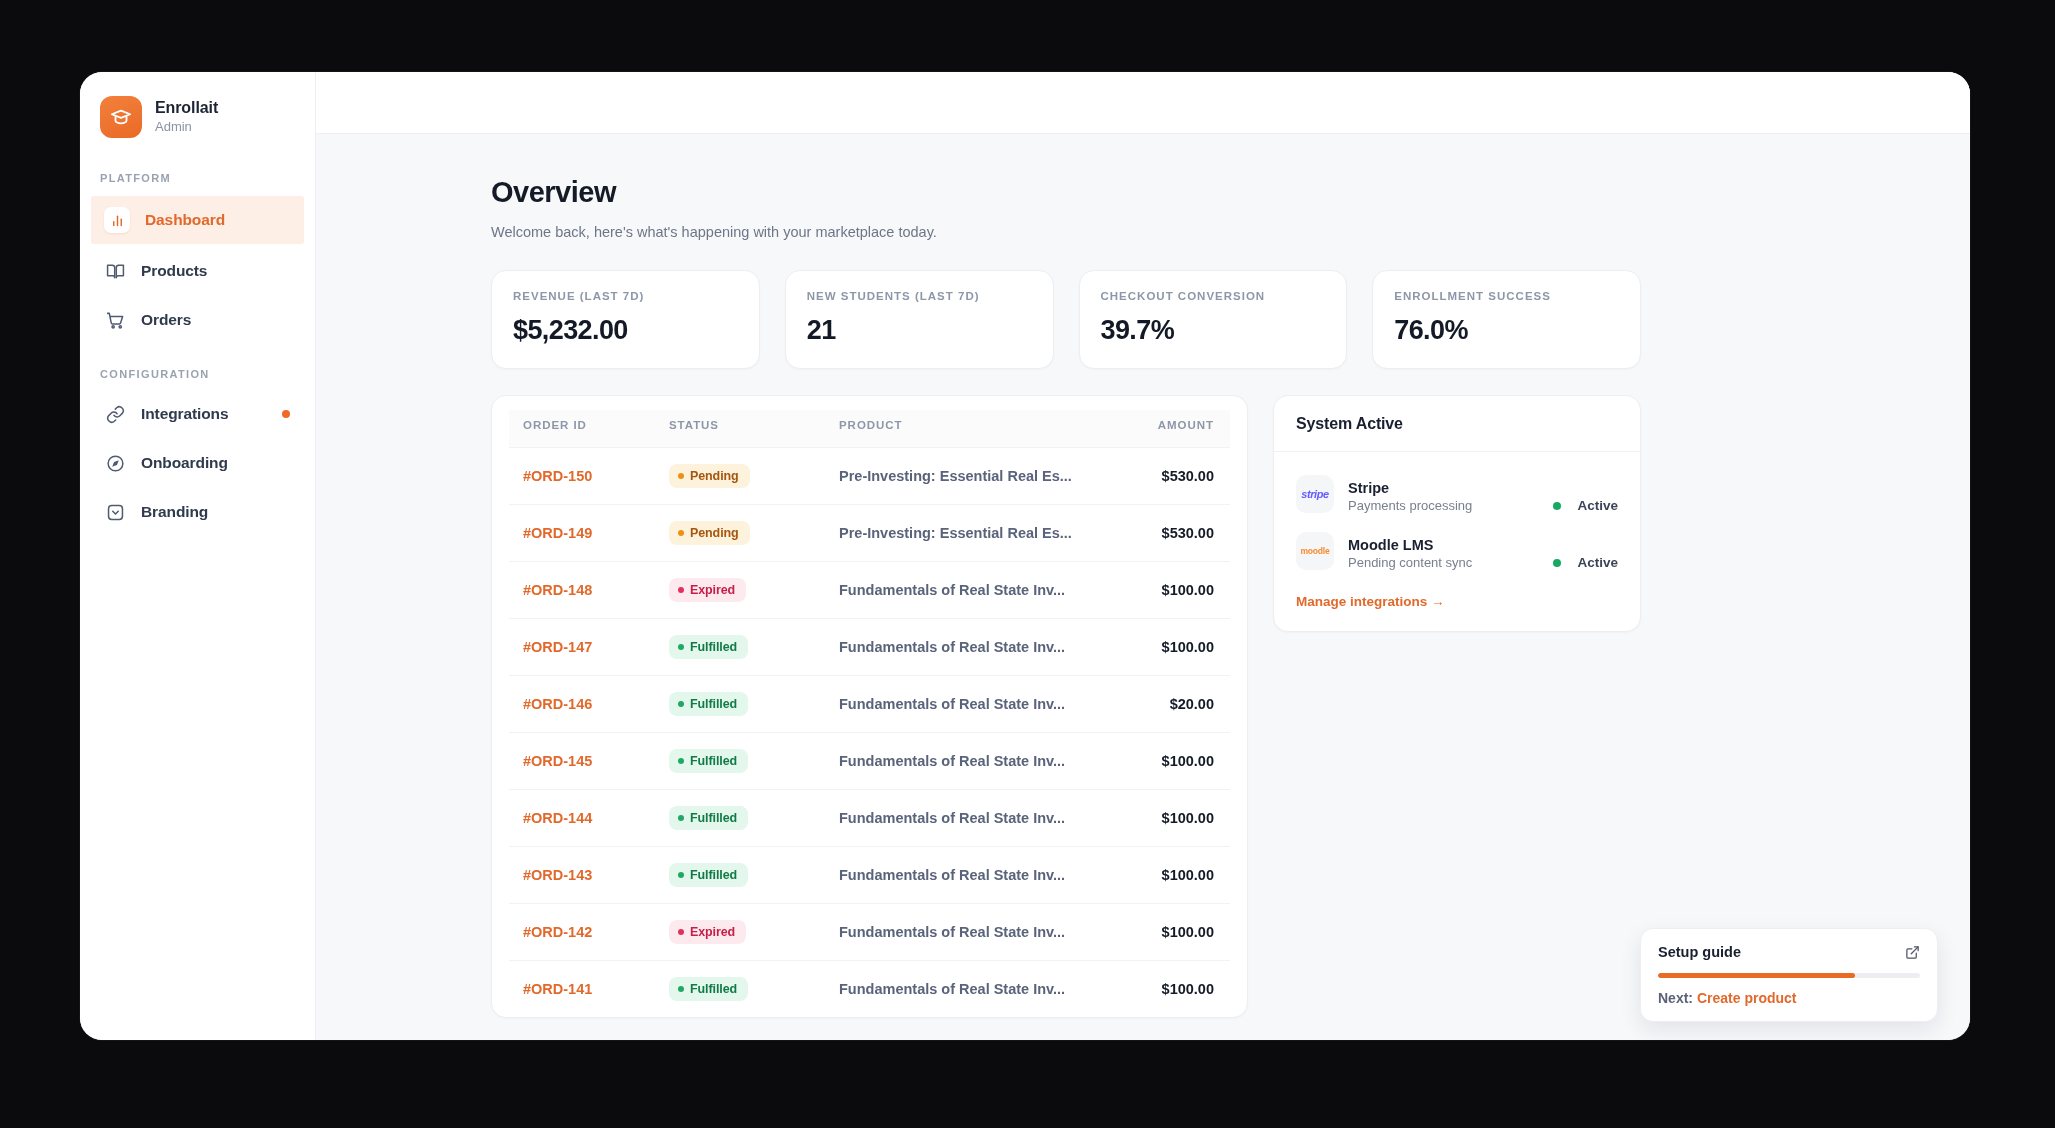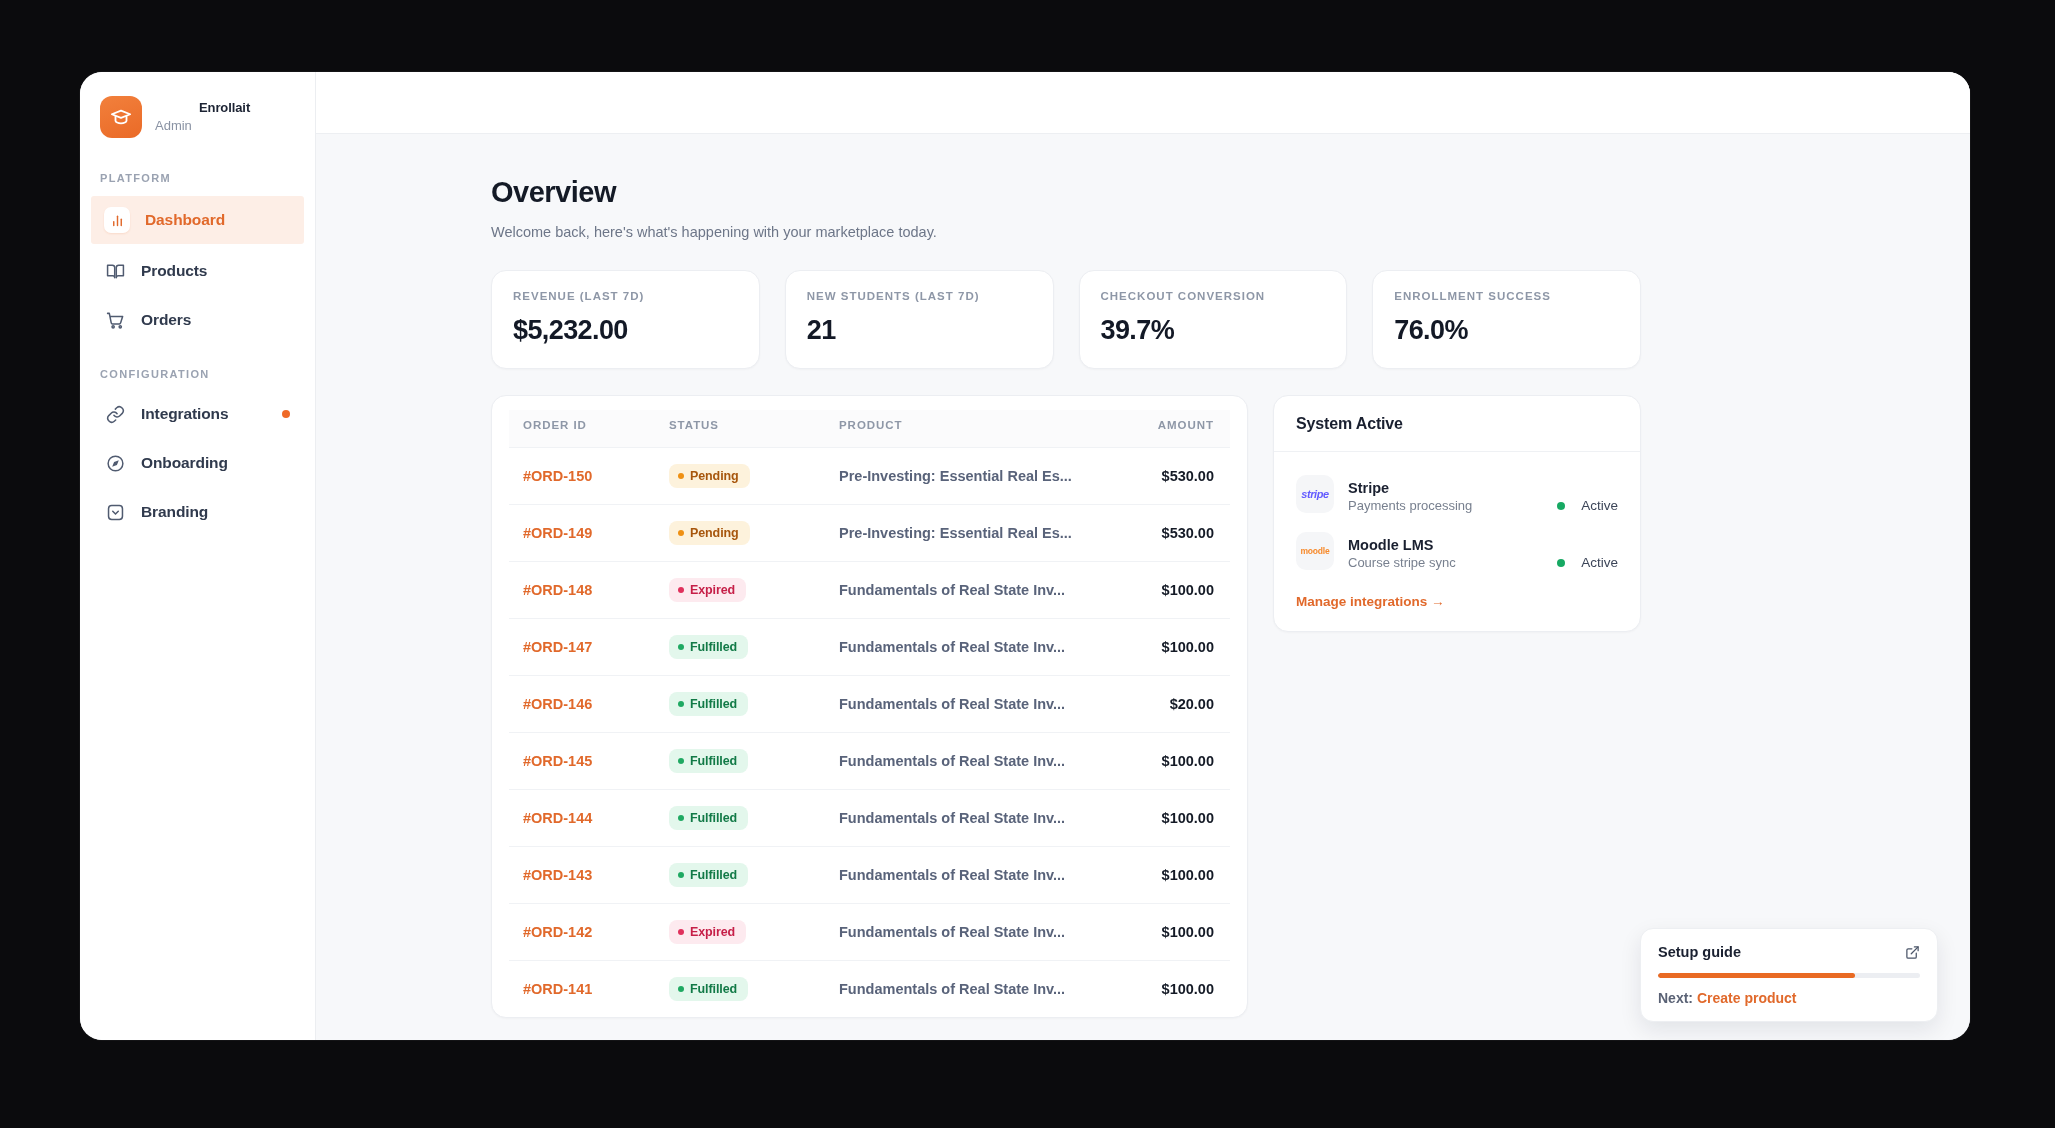--- a/index.html
+++ b/index.html
@@ -43,23 +43,22 @@
   }
   .brand-logo {
     width: 42px; height: 42px;
     border-radius: 12px;
     background: linear-gradient(160deg, #f2803c 0%, #ea6a27 100%);
     display: flex; align-items: center; justify-content: center;
     flex: 0 0 42px;
   }
   .brand-text { line-height: 1.25; }
   .brand-name {
-    font-size: 13px; font-weight: 700; color: #1c2333;
+    font-size: 16px; font-weight: 700; color: #1c2333;
     letter-spacing: -0.1px;
-    margin-left: 44px;
   }
   .brand-role { font-size: 13px; color: #8a93a4; margin-top: 1px; }
 
   .nav-section { margin-bottom: 26px; }
   .nav-heading {
     font-size: 11px;
     letter-spacing: 1.35px;
     font-weight: 700;
     color: #9aa2b1;
     padding: 0 20px;
@@ -288,21 +287,21 @@
     display: flex; align-items: center; justify-content: center;
     font-size: 11px; font-weight: 700;
   }
   .sys-logo.stripe { color: #635bff; font-style: italic; letter-spacing: -0.4px; }
   .sys-logo.moodle { color: #f78b2d; font-size: 8.5px; letter-spacing: -0.2px; }
   .sys-text { flex: 1; min-width: 0; }
   .sys-name { font-size: 14.5px; font-weight: 700; color: #1a2030; }
   .sys-desc { font-size: 13px; color: #78808f; margin-top: 2px; }
   .sys-state {
     display: flex; align-items: center; gap: 16px;
-    font-size: 13.5px; font-weight: 400; color: #3c4558;
+    font-size: 13.5px; font-weight: 700; color: #3c4558;
     white-space: nowrap;
   }
   .sys-state .dot { width: 8px; height: 8px; border-radius: 50%; background: #17a963; }
   .sys-link {
     margin-top: 10px;
     font-size: 13.5px;
     font-weight: 700;
     color: #e1692b;
     cursor: pointer;
   }
@@ -580,21 +579,21 @@
                   <div class="sys-state">
                     <span class="dot"></span>
                     <span>Active</span>
                   </div>
                 </div>
 
                 <div class="sys-row">
                   <div class="sys-logo moodle">moodle</div>
                   <div class="sys-text">
                     <div class="sys-name">Moodle LMS</div>
-                    <div class="sys-desc">Course stripe sync</div>
+                    <div class="sys-desc">Pending content sync</div>
                   </div>
                   <div class="sys-state">
                     <span class="dot"></span>
                     <span>Active</span>
                   </div>
                 </div>
 
                 <div class="sys-link">Manage integrations →</div>
               </div>
             </div>

